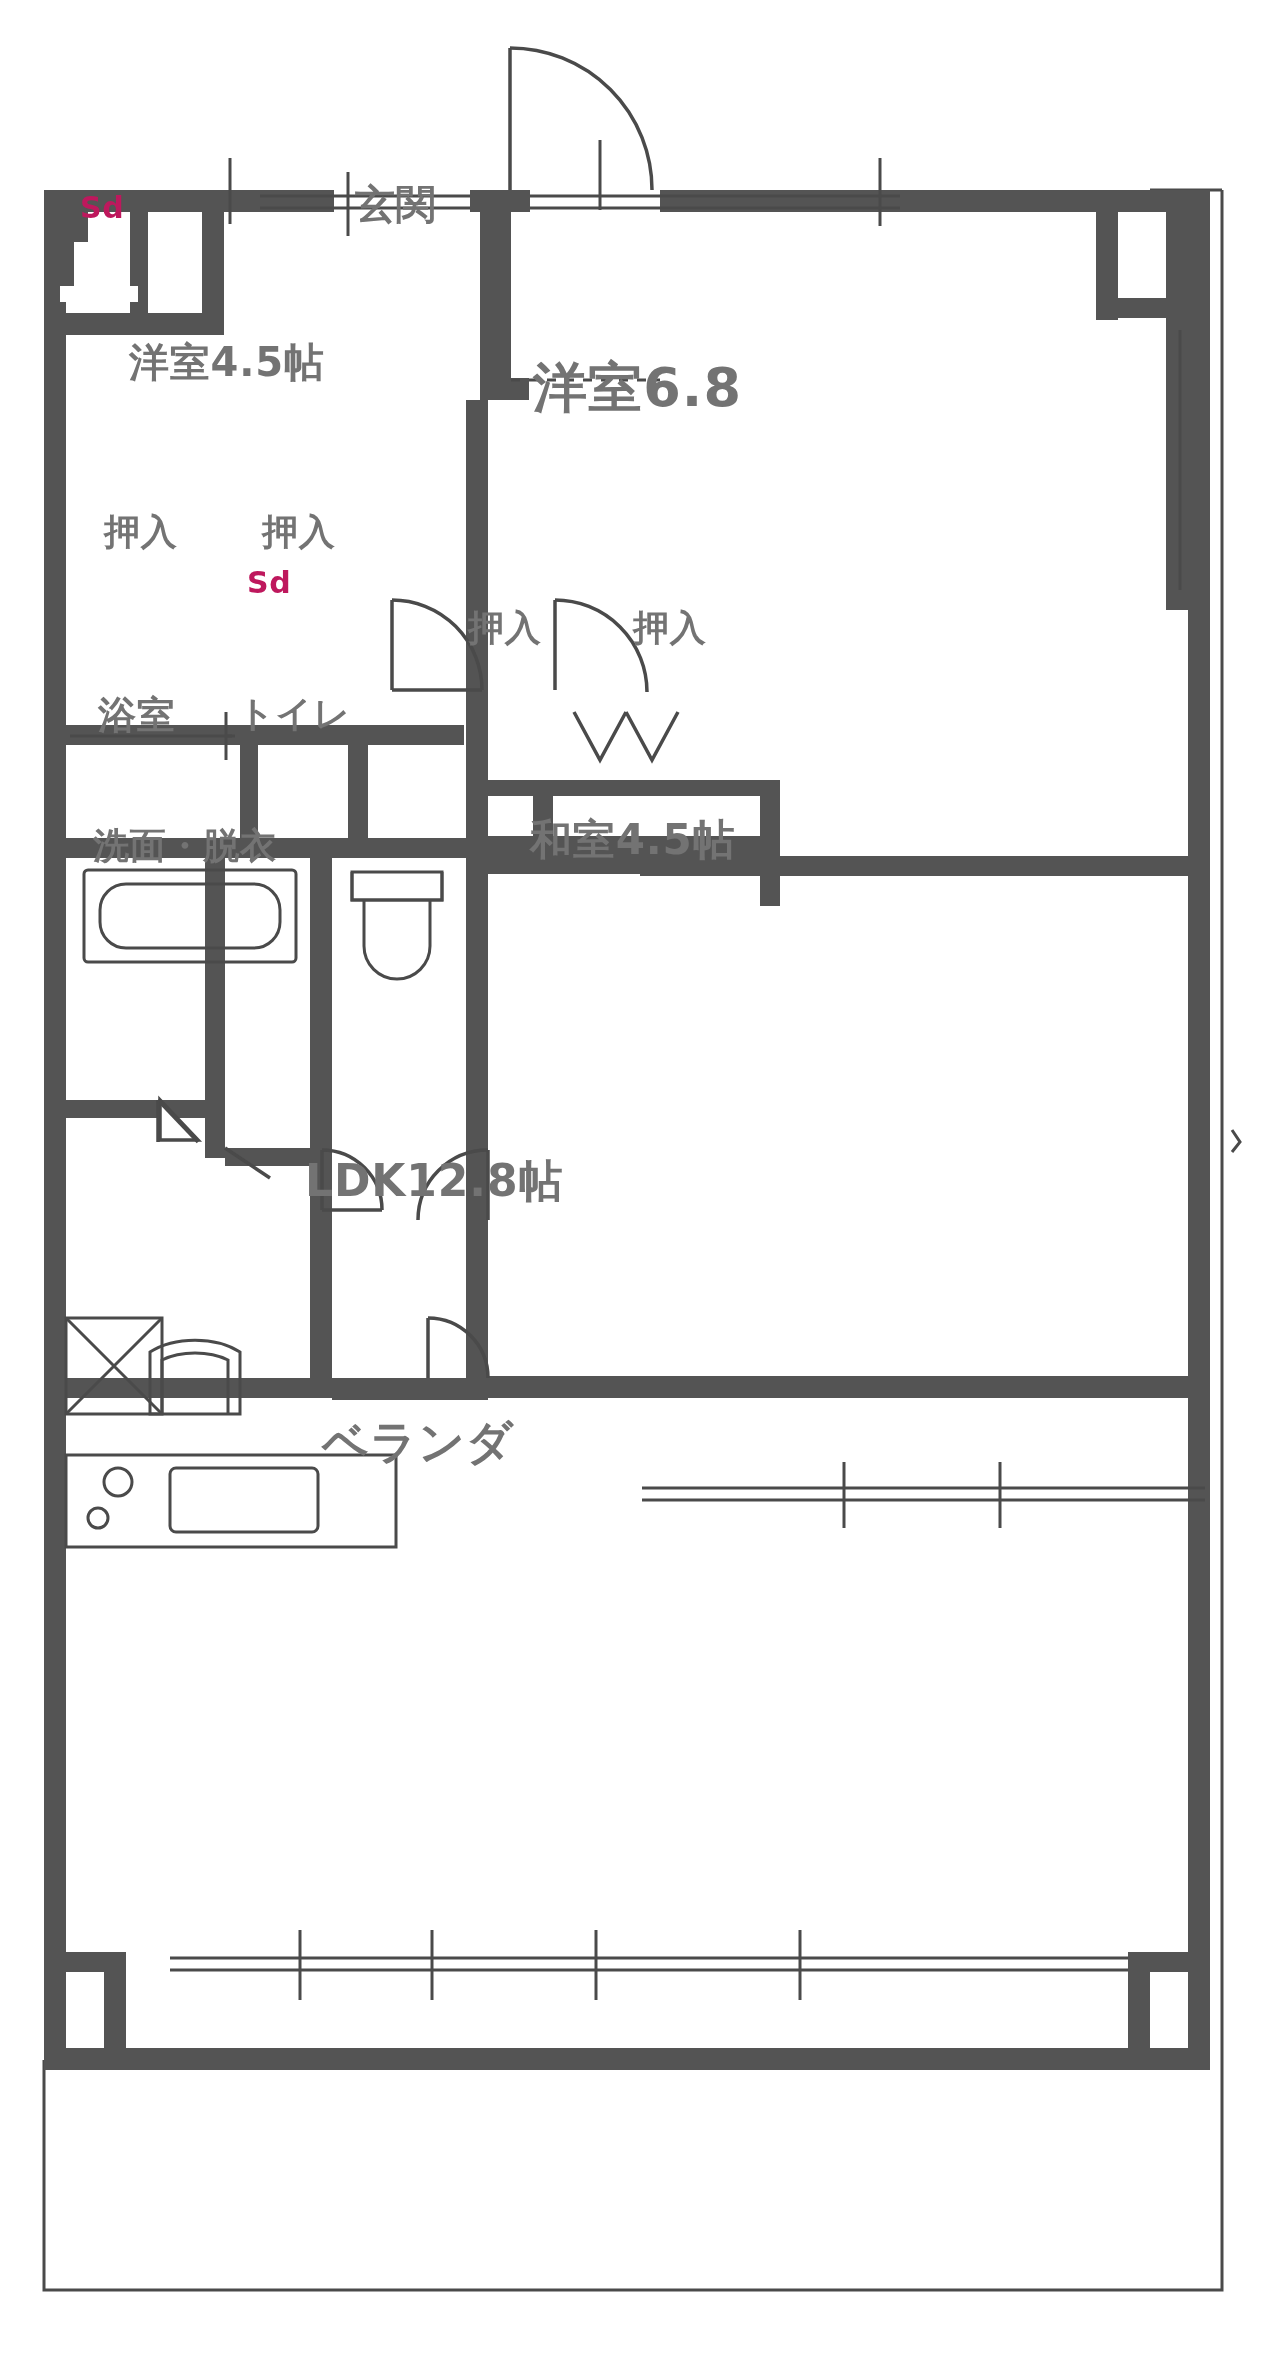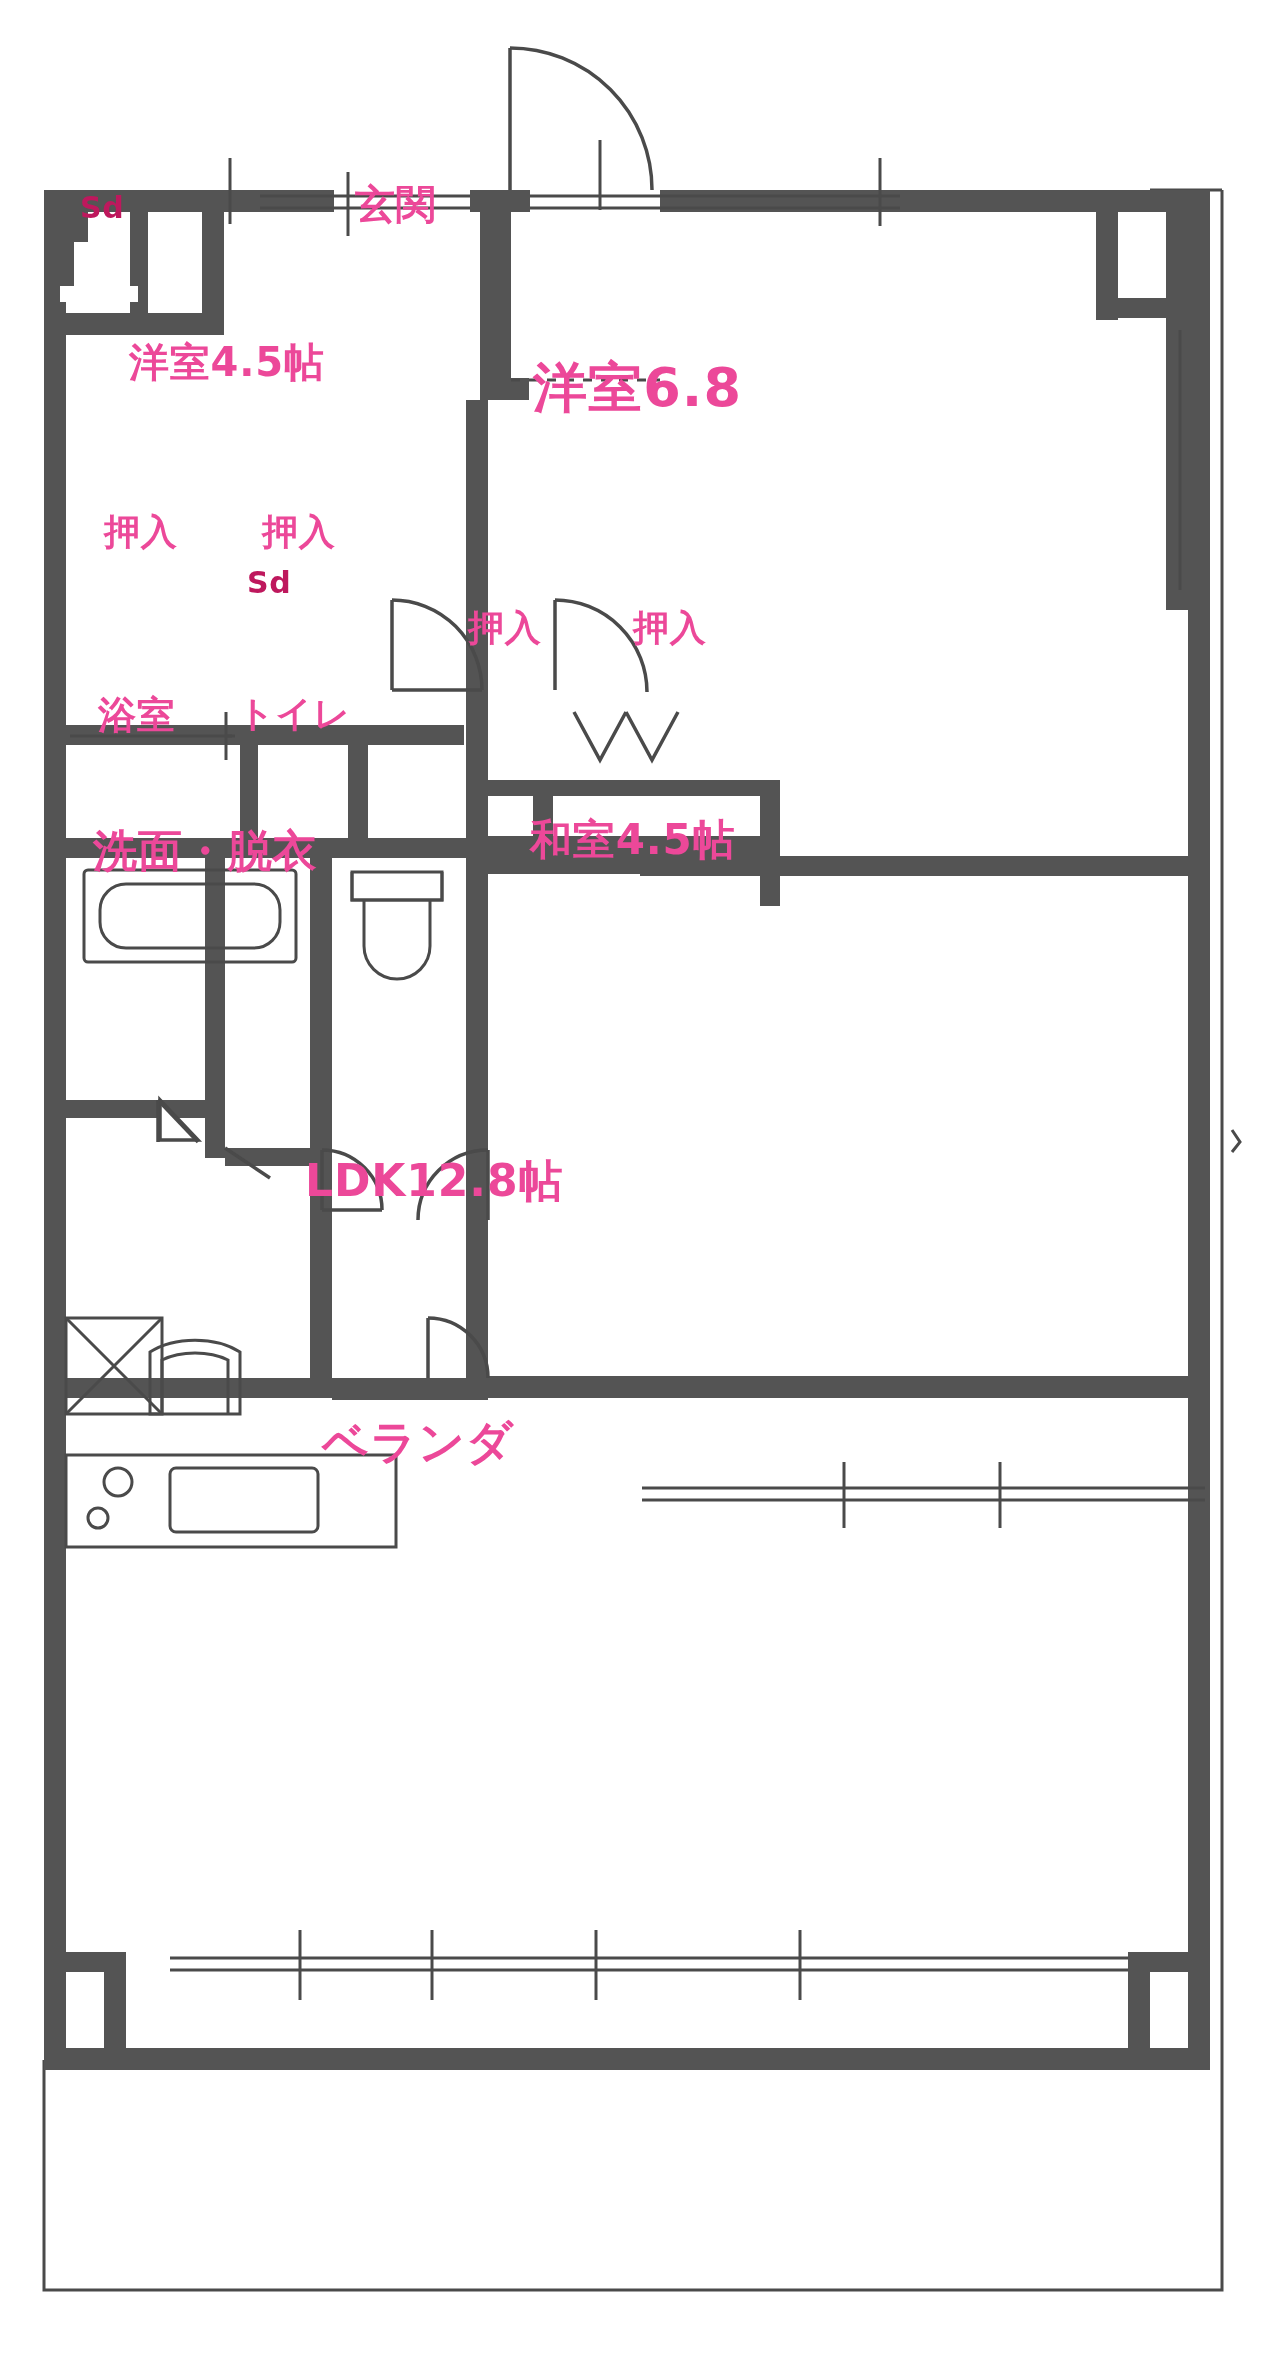--- a/index.html
+++ b/index.html
@@ -1,19 +1,19 @@
 <!DOCTYPE html>
 <html><head>
 <meta charset="utf-8">
 <style>
   html,body{margin:0;padding:0;background:#ffffff;}
   body{font-family:"DejaVu Sans","Liberation Sans",sans-serif;}
   #plan{position:relative;width:1274px;height:2363px;background:#fff;overflow:hidden;}
   svg{position:absolute;left:0;top:0;}
-  .lbl{position:absolute;color:#ec4899;white-space:nowrap;font-family:"DejaVu Sans","Liberation Sans",sans-serif;font-weight:700;letter-spacing:0.02em;}
+  .lbl{position:absolute;color:#737373;white-space:nowrap;font-family:"DejaVu Sans","Liberation Sans",sans-serif;font-weight:700;letter-spacing:0.02em;}
   .lbl-white{color:#be185d;}
 </style>
 </head>
 <body>
 
 <div id="plan">
 
 <svg width="1274" height="2363" viewBox="0 0 1274 2363" shape-rendering="geometricPrecision">
 
   <g stroke="#4a4a4a" fill="none" stroke-width="3">
@@ -201,20 +201,20 @@
 <div class="lbl" style="left:85px;  top:335px;  font-size:40px;margin-left:44px;">洋室4.5帖</div>
 <div class="lbl" style="left:355px; top:177px;  font-size:40px;">玄関</div>
 <div class="lbl" style="left:533px; top:352px;  font-size:54px;">洋室6.8</div>
 <div class="lbl" style="left:104px; top:508px;  font-size:36px;">押入</div>
 <div class="lbl" style="left:262px; top:508px;  font-size:36px;">押入</div>
 <div class="lbl" style="left:468px; top:604px;  font-size:36px;">押入</div>
 <div class="lbl" style="left:633px; top:604px;  font-size:36px;">押入</div>
 <div class="lbl" style="left:98px;  top:690px;  font-size:38px;text-align:center;">浴室</div>
 <div class="lbl" style="left:238px; top:690px;  font-size:36px;text-align:right;">トイレ</div>
 <div class="lbl" style="left:530px; top:812px;  font-size:42px;">和室4.5帖</div>
-<div class="lbl" style="left:93px;  top:822px;  font-size:44px;">洗面・脱衣</div>
+<div class="lbl" style="left:93px;  top:822px;  font-size:36px;">洗面・脱衣</div>
 <div class="lbl" style="left:305px; top:1152px; font-size:44px;">LDK12.8帖</div>
 <div class="lbl" style="left:322px; top:1412px; font-size:46px;">ベランダ</div>
 
 <div class="lbl lbl-white" style="left:80px;  top:190px; font-size:30px;">Sd</div>
 <div class="lbl lbl-white" style="left:247px; top:565px; font-size:30px;">Sd</div>
 
 </div>
 
 </body></html>

